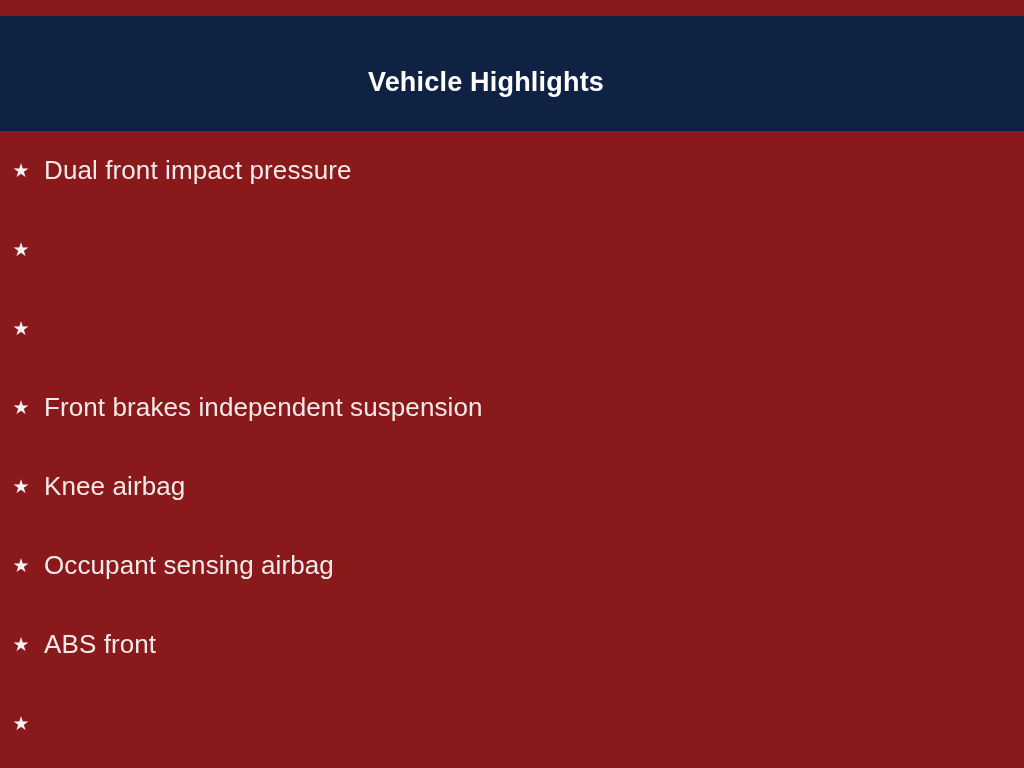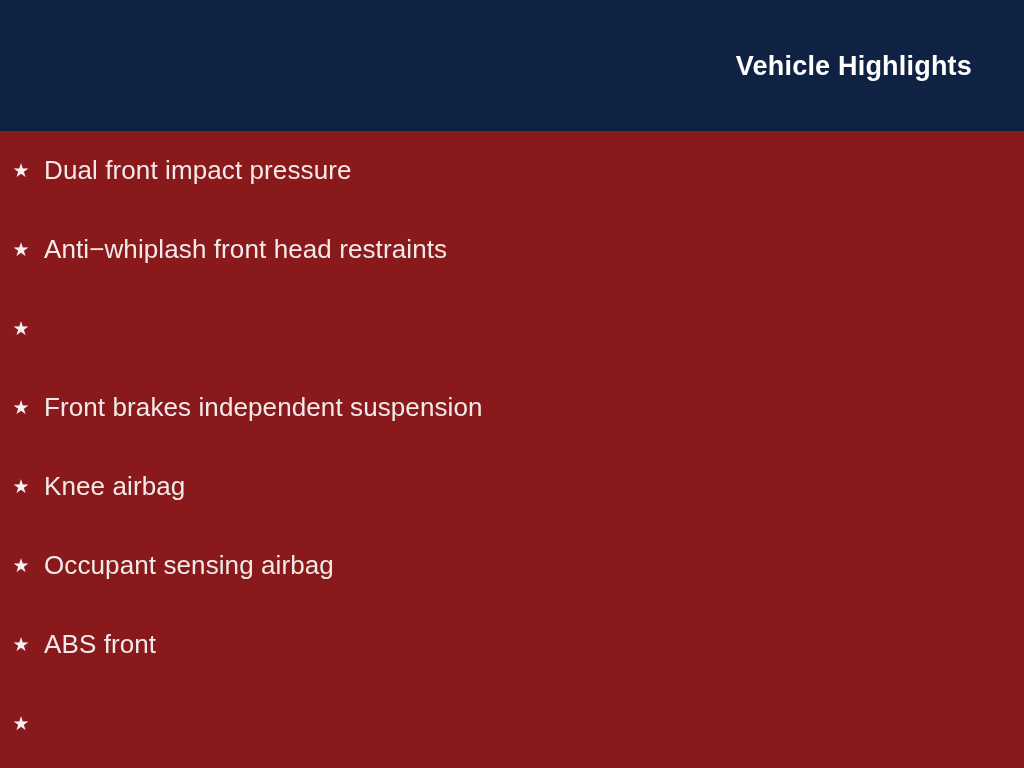--- a/index.html
+++ b/index.html
@@ -17,29 +17,29 @@
   .slide {
     position: relative;
     width: 1024px;
     height: 768px;
     background: #8A191B;
     overflow: hidden;
   }
   
   .header {
     position: absolute;
-    top: 0;
+    top: 16px;
     left: 0;
     width: 1024px;
     height: 131px;
     background: #0F2244;
     box-sizing: border-box;
     display: flex;
     align-items: center;
-    justify-content: flex-end;
+    justify-content: center;
     padding-right: 52px;
   }
   .header-title {
     color: #FFFFFF;
     font-family: "Liberation Sans", sans-serif;
     font-size: 27px;
     font-weight: bold;
     letter-spacing: 0.2px;
     line-height: 1;
     white-space: nowrap;
@@ -106,21 +106,20 @@
   <div class="body">
     <ul class="highlight-list">
 
       <li class="highlight-item">
         <span class="bullet-star">★</span>
         <span class="item-label">Dual front impact pressure</span>
       </li>
 
       <li class="highlight-item">
         <span class="bullet-star">★</span>
-        <span class="item-label">Anti−whiplash front head restraints</span>
       </li>
 
       <li class="highlight-item">
         <span class="bullet-star">★</span>
       </li>
 
       <li class="highlight-item">
         <span class="bullet-star">★</span>
         <span class="item-label">Front brakes independent suspension</span>
       </li>

